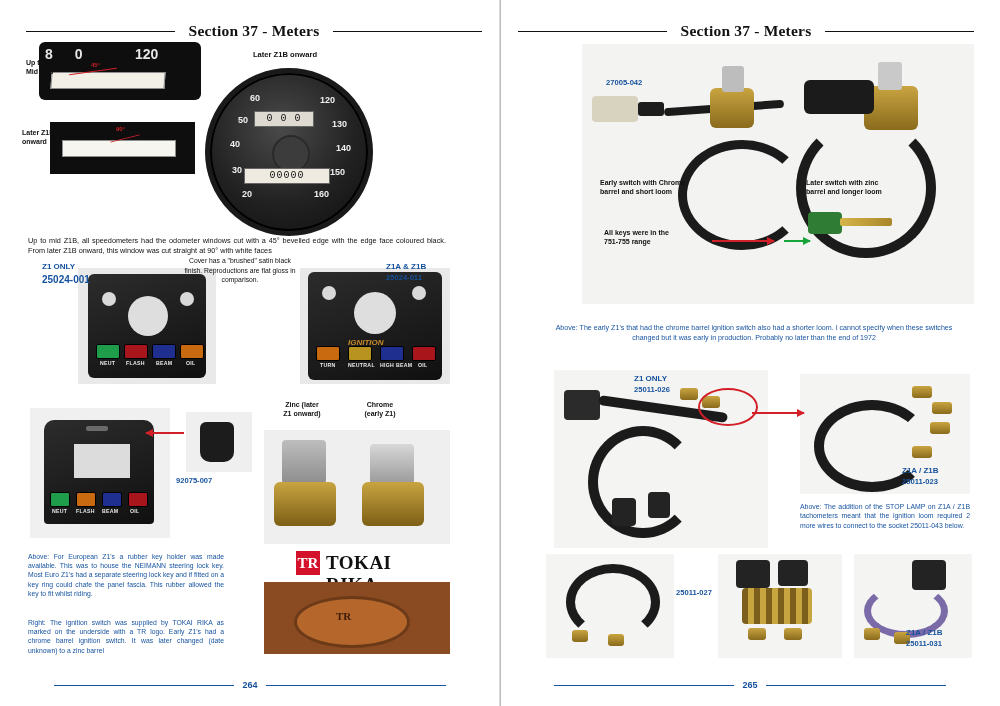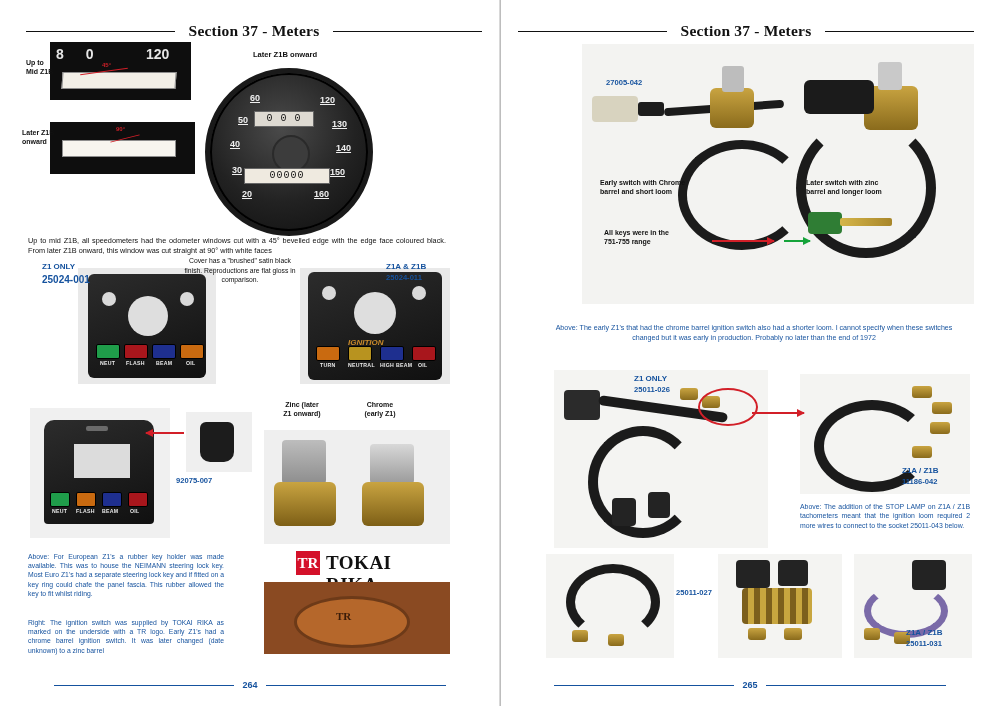--- a/index.html
+++ b/index.html
@@ -43,21 +43,21 @@
   .arrow-red{position:absolute;background:#d21f28;height:2px;}
   .arrow-red:after{content:"";position:absolute;right:-1px;top:-3px;border-left:8px solid #d21f28;border-top:4px solid transparent;border-bottom:4px solid transparent;}
   .arrow-red.left:after{right:auto;left:-1px;border-left:none;border-right:8px solid #d21f28;}
   .bevel-line{position:absolute;background:#d21f28;height:1px;}
 
   .gauge{
     position:absolute;left:205px;top:68px;width:158px;height:158px;border-radius:50%;
     background:radial-gradient(circle at 45% 35%, #4a4a4a 0%, #222 55%, #0d0d0d 100%);
     border:5px solid #1a1a1a;box-shadow:0 0 0 2px #000 inset;
   }
-  .gauge .tickname{position:absolute;color:#efefef;font-size:9px;font-weight:700;text-decoration:underline;}
+  .gauge .tickname{position:absolute;color:#efefef;font-size:9px;font-weight:700;}
   .gauge .odo{
     position:absolute;left:34px;top:95px;width:84px;height:14px;background:#efeae0;border:1px solid #666;
     font-family:"Liberation Mono", monospace;font-size:10px;letter-spacing:1px;color:#111;text-align:center;line-height:14px;
   }
   .gauge .odo.trip{left:44px;top:38px;width:58px;background:#dedad2;}
   .gauge .hub{position:absolute;left:62px;top:62px;width:34px;height:34px;border-radius:50%;background:#3c3c3c;border:2px solid #2a2a2a;}
 
   .panel{position:absolute;background:linear-gradient(160deg,#2c2c2c,#101010);border-radius:6px;}
   .lamp{position:absolute;width:22px;height:13px;border-radius:2px;border:1px solid #000;}
   .lamp.g{background:#1f9d4a;} .lamp.r{background:#a8161c;} .lamp.b{background:#1e2f8f;} .lamp.o{background:#c96a10;}
@@ -78,21 +78,21 @@
 
 <div class="spread">
 
   <div class="page left">
 
     <div class="page-header">
       <div class="rule"></div>
       <span class="title">Section 37 - Meters</span>
     </div>
 
-    <div class="ph" style="left:50px;top:42px;width:141px;height:58px;background:#0e0e0e;">
+    <div class="ph" style="left:39px;top:42px;width:162px;height:58px;background:#0e0e0e;border-radius:6px;">
       <div style="position:absolute;left:6px;top:4px;color:#e6e6e6;font-size:14px;font-weight:700;letter-spacing:22px;">80</div>
       <div style="position:absolute;left:96px;top:4px;color:#e6e6e6;font-size:14px;font-weight:700;">120</div>
       <div style="position:absolute;left:12px;top:30px;width:112px;height:15px;background:#f2efe7;border:1px solid #8d8d8d;transform:skewX(-4deg);"></div>
       <div class="bevel-line" style="left:30px;top:29px;width:48px;transform:rotate(-8deg);"></div>
       <div style="position:absolute;left:52px;top:20px;color:#d21f28;font-size:6px;font-weight:700;">45°</div>
     </div>
     <div class="ph" style="left:50px;top:122px;width:145px;height:52px;background:#0e0e0e;">
       <div style="position:absolute;left:12px;top:18px;width:112px;height:15px;background:#f7f5ef;border:1px solid #8d8d8d;"></div>
       <div class="bevel-line" style="left:60px;top:16px;width:30px;transform:rotate(-14deg);"></div>
       <div style="position:absolute;left:66px;top:4px;color:#d21f28;font-size:6px;font-weight:700;">90°</div>
@@ -267,21 +267,21 @@
 
     <div class="ph" style="left:300px;top:374px;width:170px;height:120px;background:#f4f4f2;">
       <div style="position:absolute;left:14px;top:26px;width:96px;height:72px;border:10px solid #1b1b1b;border-radius:50%;border-right-color:transparent;"></div>
       <div class="brass" style="left:112px;top:12px;width:20px;height:12px;"></div>
       <div class="brass" style="left:132px;top:28px;width:20px;height:12px;"></div>
       <div class="brass" style="left:130px;top:48px;width:20px;height:12px;"></div>
       <div class="brass" style="left:112px;top:72px;width:20px;height:12px;"></div>
     </div>
     <div class="arrow-red" style="left:252px;top:412px;width:52px;"></div>
     <div class="cap blue bold" style="left:402px;top:466px;font-size:8px;">Z1A / Z1B</div>
-    <div class="cap blue" style="left:402px;top:477px;font-size:7.6px;">11186-042</div>
+    <div class="cap blue" style="left:402px;top:477px;font-size:7.6px;">25011-023</div>
 
     <div class="cap just" style="left:300px;top:502px;width:170px;font-size:6.9px;color:#15529e;">Above: The addition of the STOP LAMP on Z1A / Z1B tachometers meant that the ignition loom required 2 more wires to connect to the socket 25011-043 below.</div>
 
     <div class="ph" style="left:46px;top:554px;width:128px;height:104px;background:#f4f4f2;">
       <div style="position:absolute;left:20px;top:10px;width:76px;height:58px;border:9px solid #1b1b1b;border-radius:50%;border-bottom-color:transparent;"></div>
       <div class="brass" style="left:26px;top:76px;width:16px;height:12px;"></div>
       <div class="brass" style="left:62px;top:80px;width:16px;height:12px;"></div>
     </div>
     <div class="cap blue bold" style="left:176px;top:588px;font-size:7.6px;text-align:right;">25011-027</div>
 

